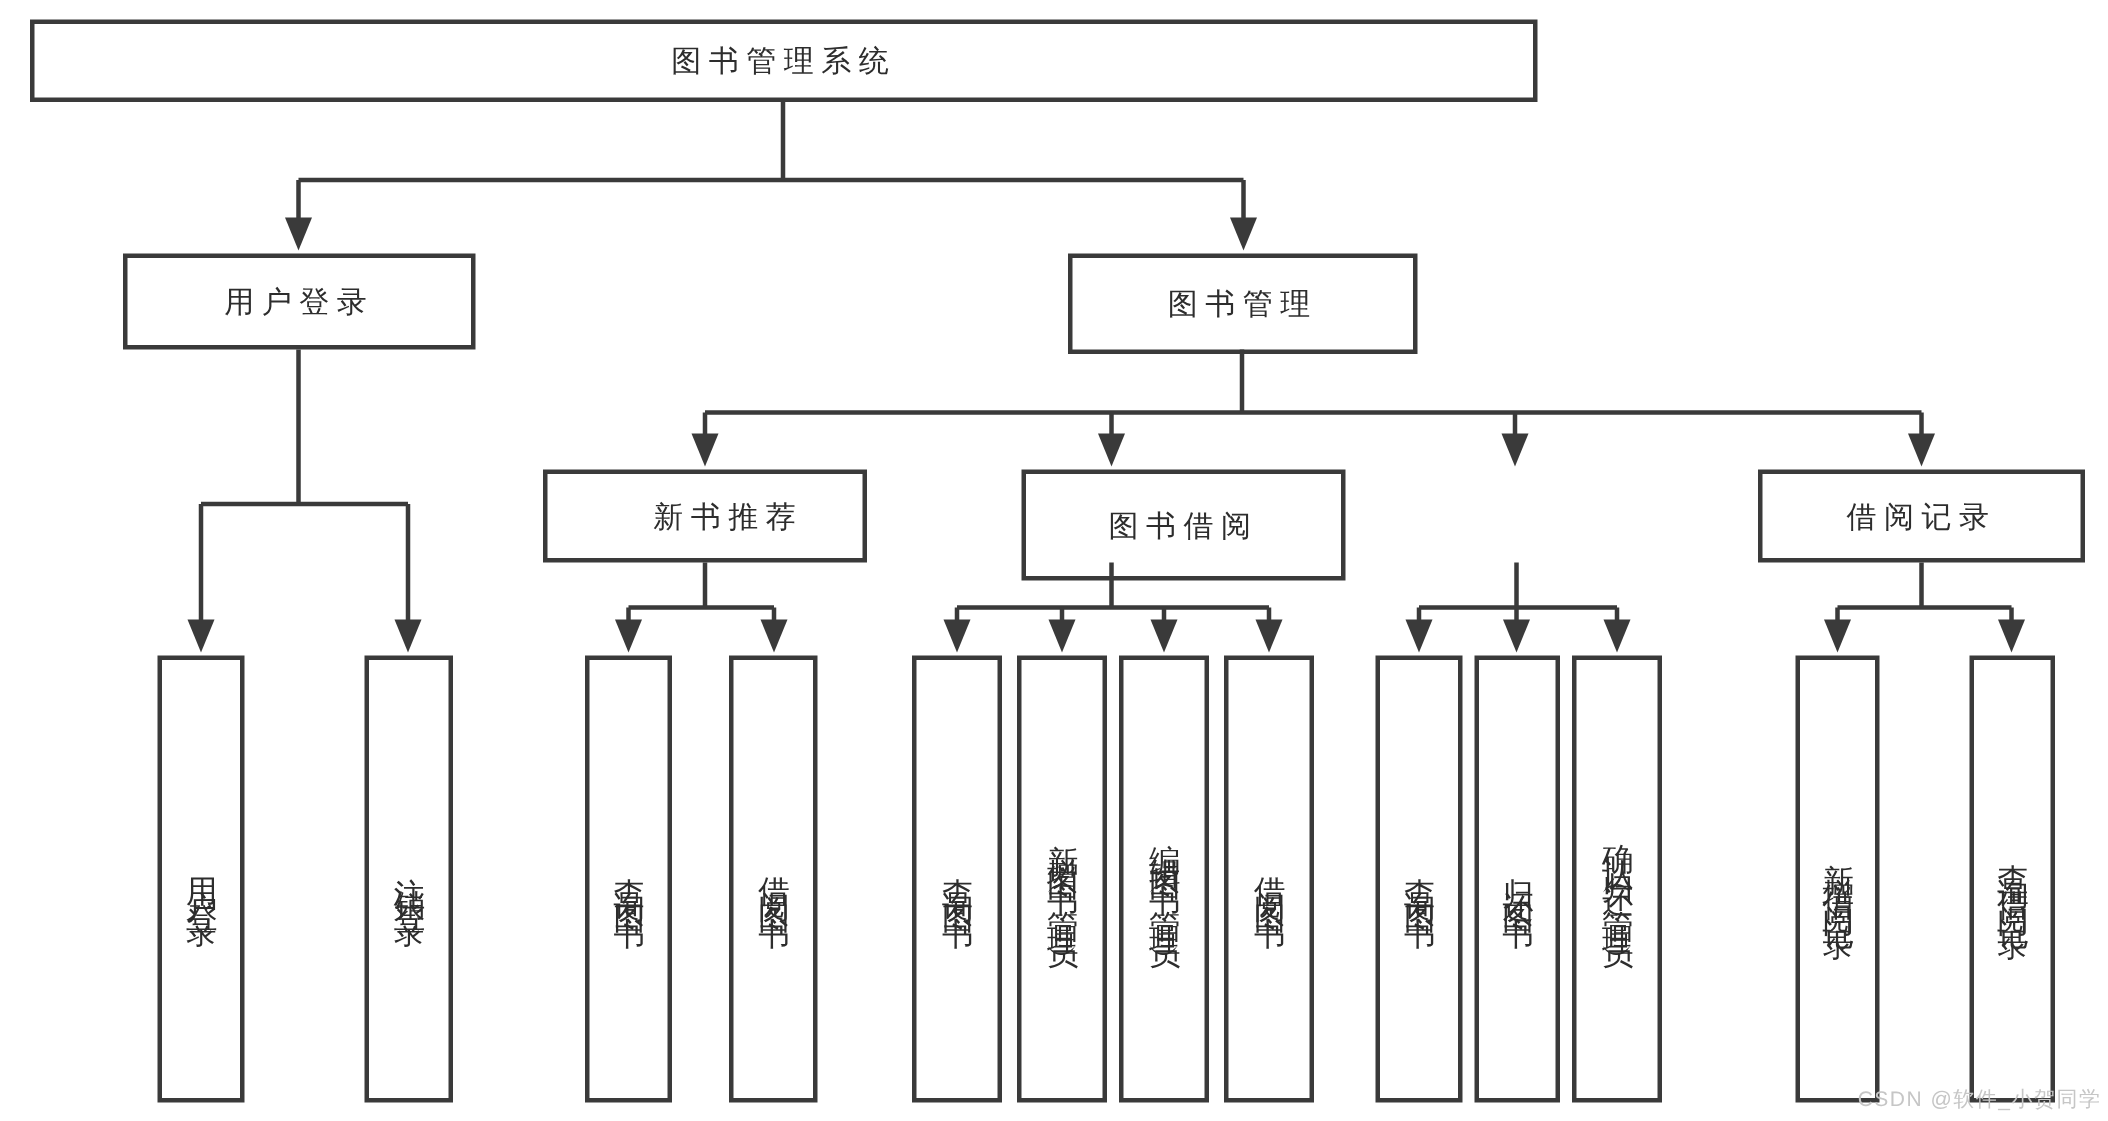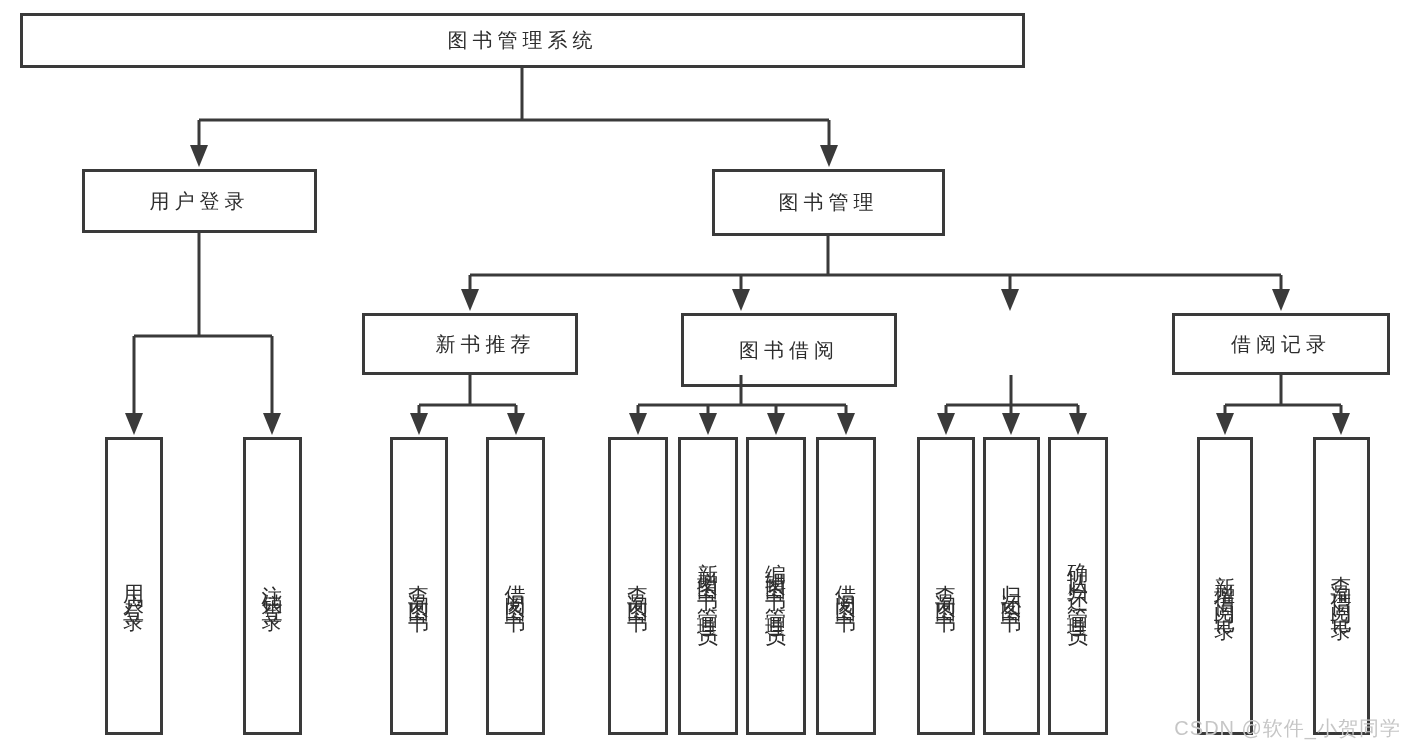--- a/index.html
+++ b/index.html
@@ -14,21 +14,21 @@
     color:#2d2d2d;
   }
   .h-label { font-size:20px; letter-spacing:5px; white-space:nowrap; }
   .leaf .v-label {
     writing-mode:vertical-rl; text-orientation:mixed;
     font-size:21px; letter-spacing:9px; line-height:1; white-space:nowrap;
   }
   .connectors { position:absolute; left:0; top:0; pointer-events:none; }
   .watermark {
     position:absolute; right:4px; bottom:5px;
-    font-size:20px; color:#c6c6c6; letter-spacing:1px; white-space:nowrap;
+    font-size:14px; color:#c6c6c6; letter-spacing:1px; white-space:nowrap;
   }
 </style>
 </head>
 <body>
 
 <div class="stage">
 
   <div class="box" style="left:20px; top:13px; width:1005px; height:55px;">
     <span class="h-label">图书管理系统</span>
   </div>

